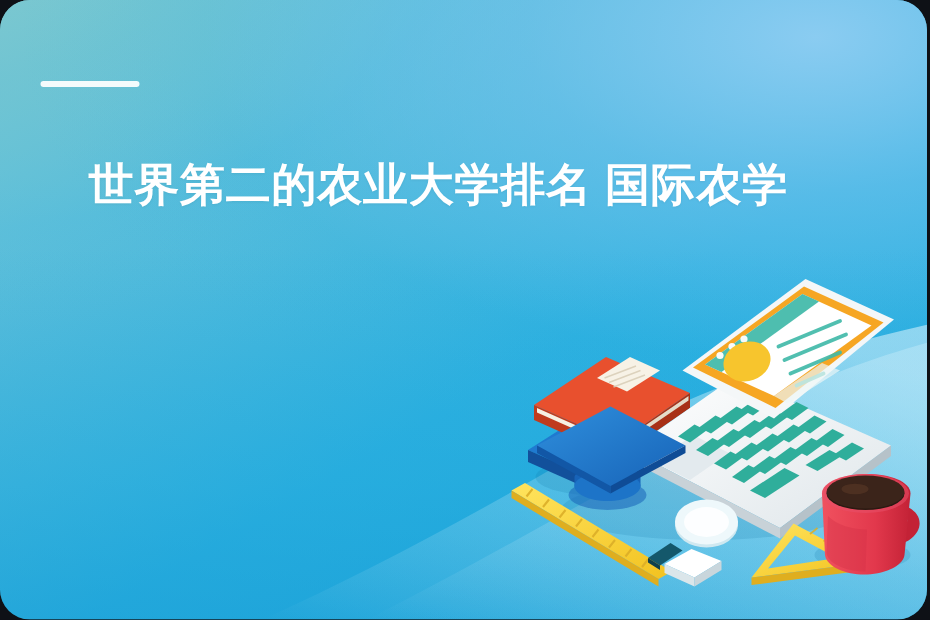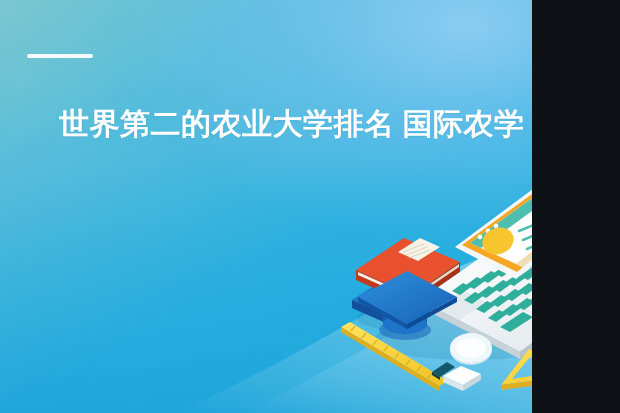--- a/index.html
+++ b/index.html
@@ -1,21 +1,22 @@
 <!DOCTYPE html>
 <html><head>
 <meta charset="utf-8">
 <style>
   * { margin:0; padding:0; box-sizing:border-box; }
   html,body{ background:#0e1116; }
   .stage{
     position:relative;
-    width:532px; height:413px;
+    width:618px; height:413px;
     overflow:hidden;
-    font-family:Liberation Serif, serif;
+    font-family:Liberation Sans, sans-serif;
+    border-radius:20px;
   }
   
   .bg-base{
     position:absolute; inset:0;
     background:linear-gradient(150deg,#7ac8d4 0%, #56bcdb 28%, #2fb2e1 58%, #22ace0 100%);
   }
   .bg-blue-wash{
     position:absolute; inset:0;
     background:radial-gradient(120% 95% at 88% 6%, rgba(142,205,242,0.95) 0%, rgba(120,196,238,0.55) 26%, rgba(60,180,226,0.08) 55%, rgba(0,0,0,0) 72%);
   }

